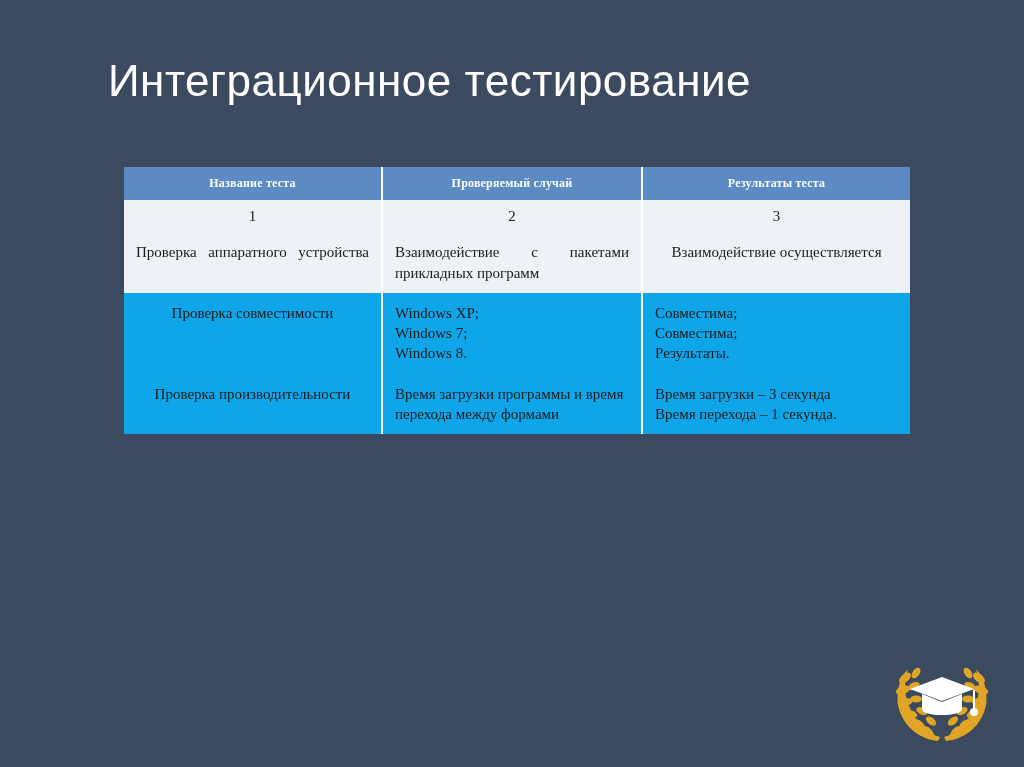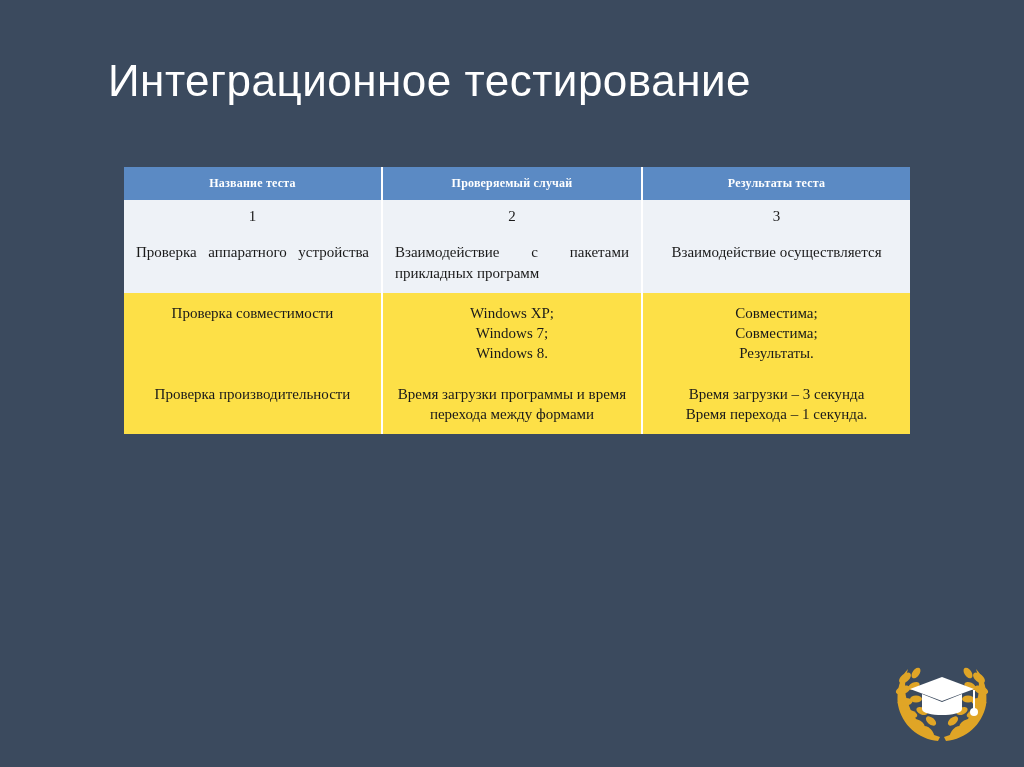--- a/index.html
+++ b/index.html
@@ -70,25 +70,25 @@
   }
   table.test-table td:last-child { border-right: none; }
 
   tr.numrow td {
     text-align: center;
     vertical-align: middle;
     padding: 6px 6px;
     font-size: 15px;
   }
   .bg-a { background: #eef2f7; }
-  .bg-b { background: #fde047; }
+  .bg-b { background: #0ea5e9; }
 
   .just { text-align: justify; text-align-last: justify; }
   .just-left { text-align: justify; }
-  .center { text-align: center; }
+  .center { }
   .left { text-align: center; }
 
   td .line { display: block; }
 
   
   .emblem {
     position: absolute;
     right: 26px;
     bottom: 18px;
     width: 112px;

